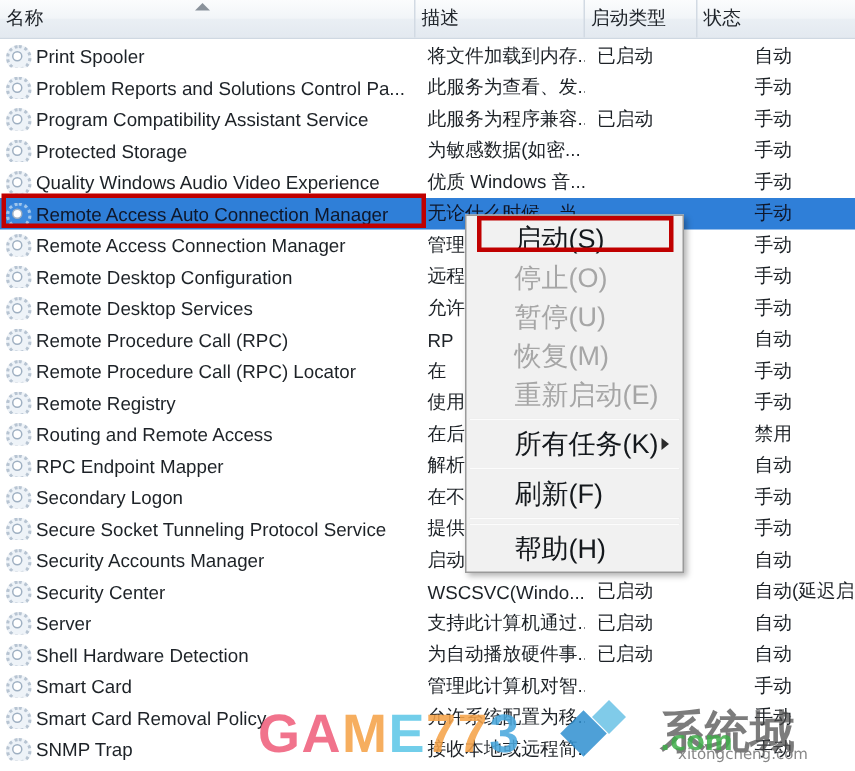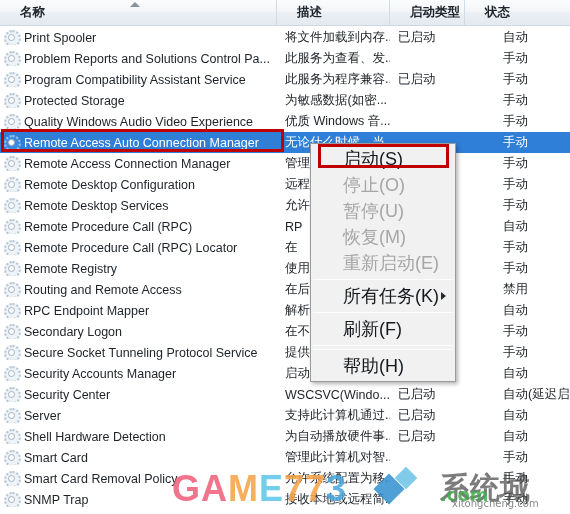--- a/index.html
+++ b/index.html
@@ -22,27 +22,26 @@
     background: linear-gradient(to bottom, #fbfcfd 0%, #f2f5f8 48%, #eaeff4 52%, #e3e9f0 100%);
     border-bottom: 1px solid #cfd8e2;
     display: flex;
     align-items: flex-end;
   }
   .hcell {
     position: relative;
     height: 26px;
     display: flex;
     align-items: center;
-    padding-left: 20px;
+    padding-left: 4px;
     font-size: 12.5px;
     color: #20252b;
     border-right: 1px solid #d2dae3;
     overflow: hidden;
     white-space: nowrap;
-    font-weight: bold;
   }
   .hcell:last-child { border-right: none; }
   .hcell.c-name   { width: 277px; }
   .hcell.c-desc   { width: 113px; }
   .hcell.c-state  { width: 105px; }
   .hcell.c-start  { width: 75px; }
   .sort-arrow {
     position: absolute;
     left: 130px; top: 3px;
     width: 0; height: 0;
@@ -58,21 +57,21 @@
     overflow: hidden;
   }
   .row {
     position: relative;
     height: 21px;
     display: flex;
     align-items: center;
     white-space: nowrap;
   }
   .row.selected { background: #2f7fd8; }
-  .row.selected .cell { color: #ffffff; }
+  .row.selected .cell { color: #0f172a; }
 
   .cell {
     font-size: 12.5px;
     color: #1d2227;
     padding-left: 8px;
     overflow: hidden;
     white-space: nowrap;
     display: flex;
     align-items: center;
   }

